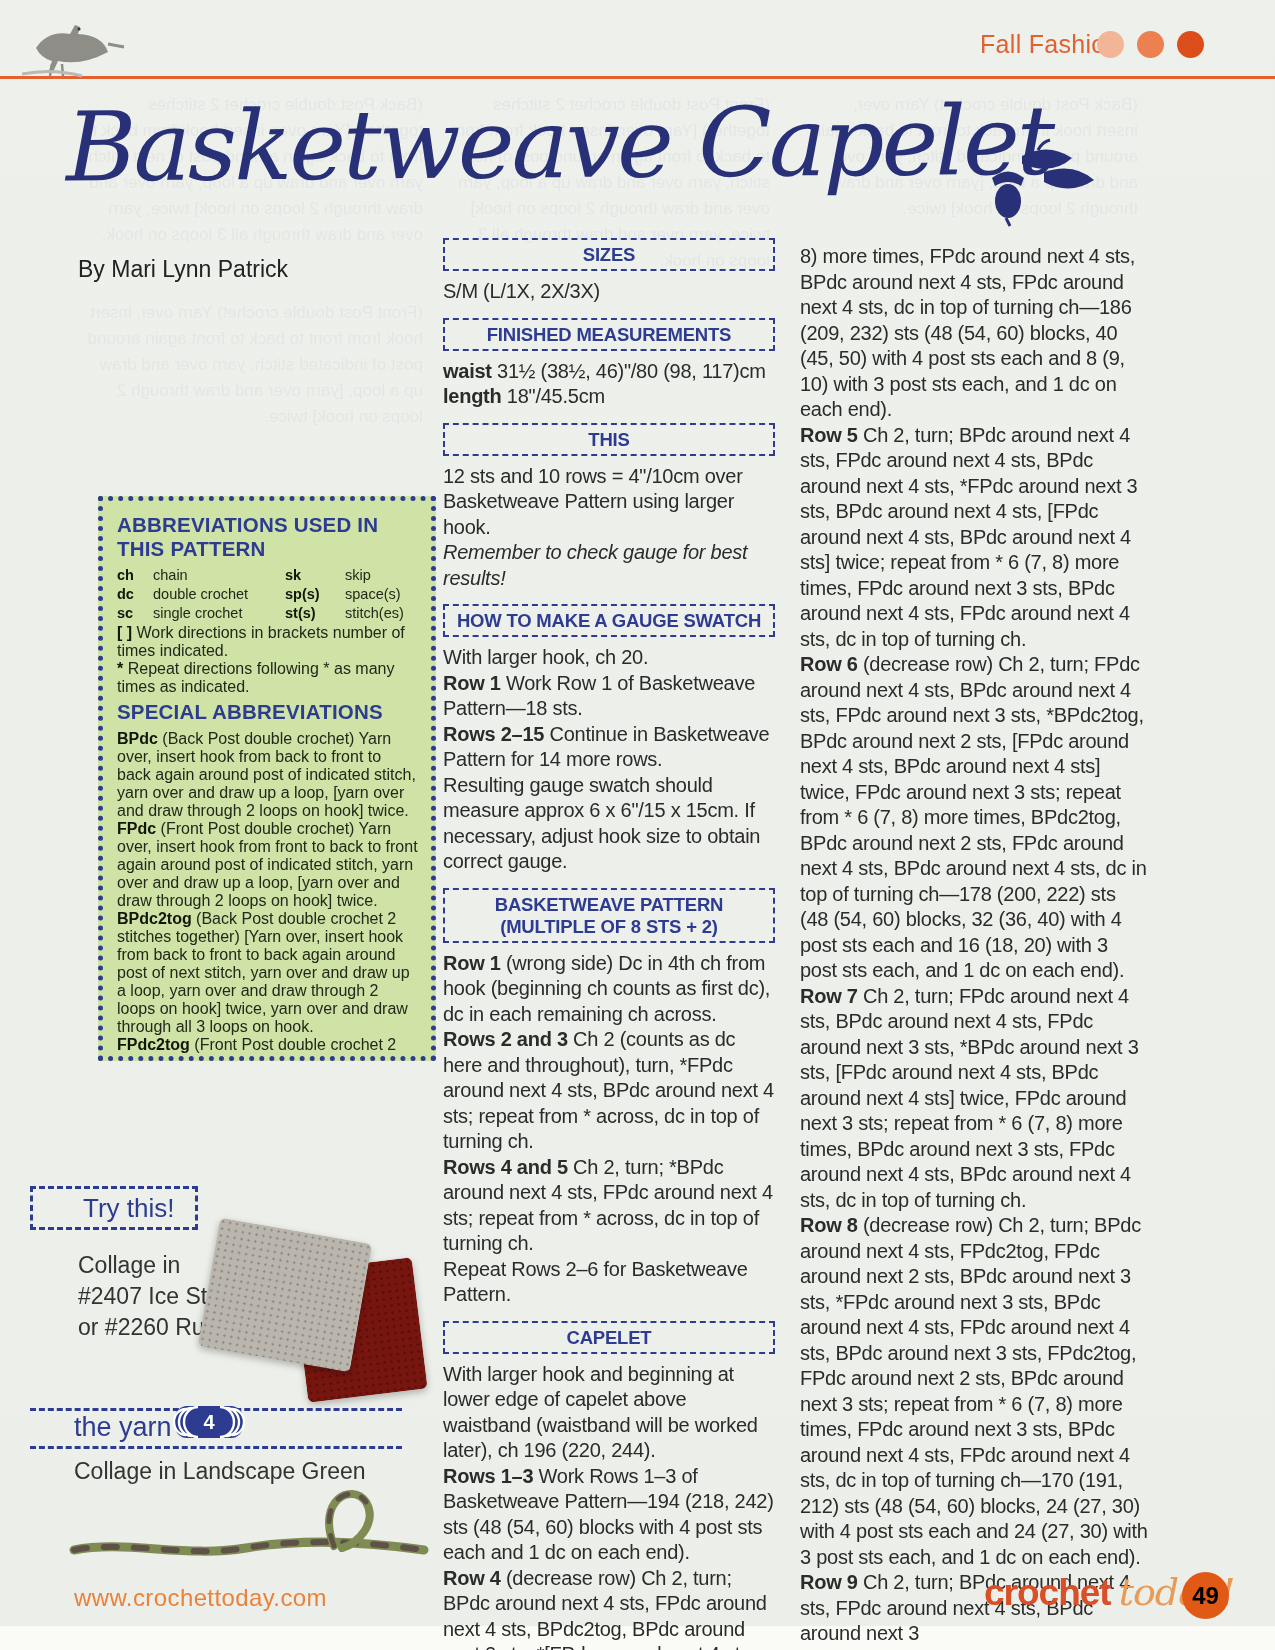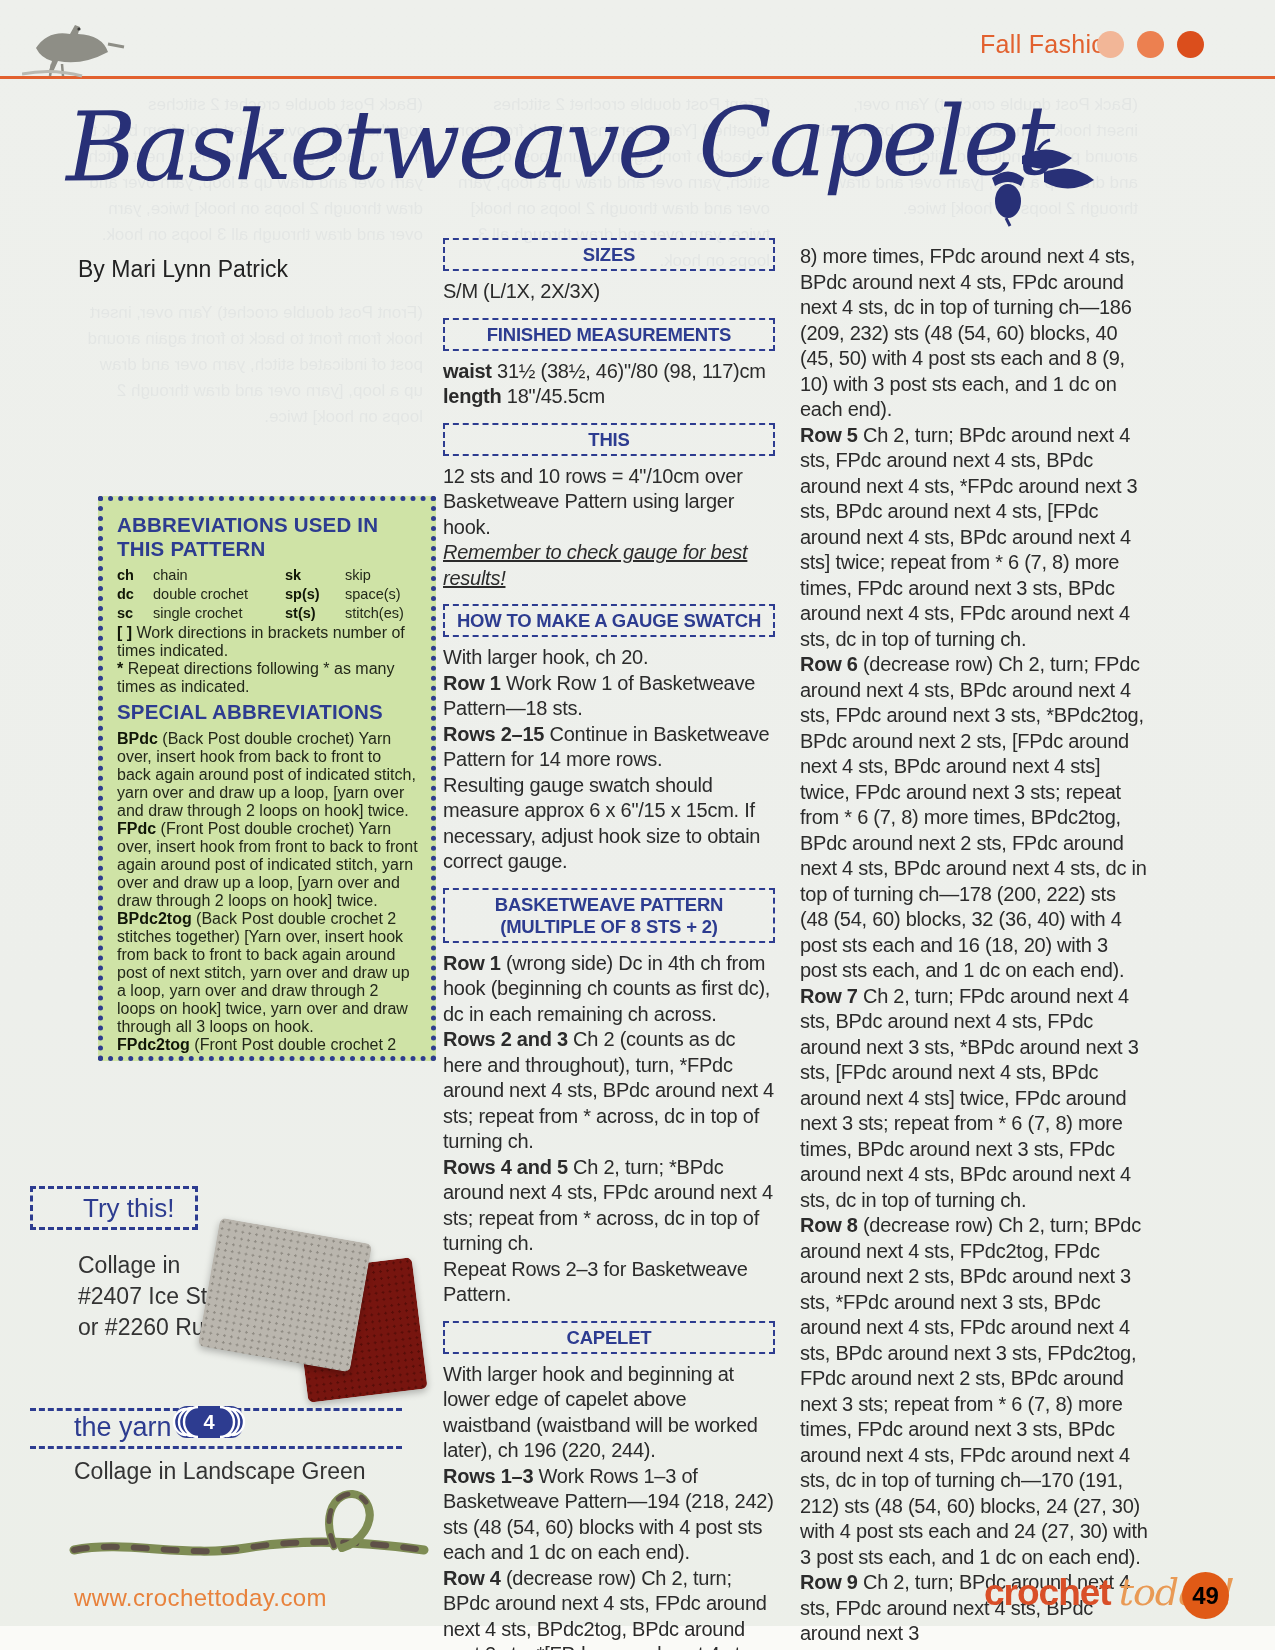--- a/index.html
+++ b/index.html
@@ -51,21 +51,21 @@
   #yarn-rule-a{top:1408px;} #yarn-rule-b{top:1446px;}
   #the-yarn-label{position:absolute;left:74px;top:1412px;z-index:3;font-size:27px;color:#2d3c90;}
   #yarn-icon{position:absolute;left:172px;top:1400px;z-index:4;}
   #collage-green{position:absolute;left:74px;top:1458px;z-index:2;font-size:23px;color:#333;}
   #yarn-photo{position:absolute;left:66px;top:1478px;z-index:2;}
   
   .col{position:absolute;z-index:2;}
   #mid-col{left:443px;top:238px;width:332px;}
   #right-col{left:800px;top:244px;width:348px;}
   .col p{margin:0;font-size:20px;line-height:25.5px;letter-spacing:-.25px;color:#2b2b2b;}
-  .col p i{font-style:italic;text-decoration:underline;}
+  .col p i{font-style:italic;}
   .sec-header{border:2px dashed #2d3c90;color:#2d3c90;font-weight:700;font-size:18.5px;
     line-height:22px;letter-spacing:-.2px;padding:4px 8px 3px;margin:13px 0 8px;text-align:center;}
   .sec-header:first-child{margin-top:0;}
   
   #footer-url{position:absolute;left:74px;top:1584px;z-index:2;font-size:24px;color:#e8823c;letter-spacing:.4px;}
   #logo{position:absolute;left:984px;top:1570px;z-index:2;display:flex;align-items:baseline;}
   #logo-word1{font-size:37px;font-weight:700;color:#d94f28;letter-spacing:-1px;}
   #logo-word2{font-family:"DejaVu Serif",serif;font-style:italic;font-size:38px;color:#e99a55;margin-left:8px;letter-spacing:-1px;}
   #page-badge{position:absolute;left:1182px;top:1572px;width:47px;height:47px;border-radius:50%;
     background:#e05a16;z-index:2;display:flex;align-items:center;justify-content:center;
@@ -198,21 +198,21 @@
       <p><b>Row 1</b><span> Work Row 1 of Basketweave Pattern—18 sts.</span></p>
       <p><b>Rows 2–15</b><span> Continue in Basketweave Pattern for 14 more rows.</span></p>
       <p><span>Resulting gauge swatch should measure approx 6 x 6"/15 x 15cm. If necessary, adjust hook size to obtain correct gauge.</span></p>
       <div class="sec-header">
         <div>BASKETWEAVE PATTERN</div>
         <div>(MULTIPLE OF 8 STS + 2)</div>
       </div>
       <p><b>Row 1</b><span> (wrong side) Dc in 4th ch from hook (beginning ch counts as first dc), dc in each remaining ch across.</span></p>
       <p><b>Rows 2 and 3</b><span> Ch 2 (counts as dc here and throughout), turn, *FPdc around next 4 sts, BPdc around next 4 sts; repeat from * across, dc in top of turning ch.</span></p>
       <p><b>Rows 4 and 5</b><span> Ch 2, turn; *BPdc around next 4 sts, FPdc around next 4 sts; repeat from * across, dc in top of turning ch.</span></p>
-      <p><span>Repeat Rows 2–3 for Basketweave Pattern.</span></p>
+      <p><span>Repeat Rows 2–6 for Basketweave Pattern.</span></p>
       <div class="sec-header">
         <div>CAPELET</div>
       </div>
       <p><span>With larger hook and beginning at lower edge of capelet above waistband (waistband will be worked later), ch 196 (220, 244).</span></p>
       <p><b>Rows 1–3</b><span> Work Rows 1–3 of Basketweave Pattern—194 (218, 242) sts (48 (54, 60) blocks with 4 post sts each and 1 dc on each end).</span></p>
       <p><b>Row 4</b><span> (decrease row) Ch 2, turn; BPdc around next 4 sts, FPdc around next 4 sts, BPdc2tog, BPdc around next 2 sts, *[FPdc around next 4 sts, BPdc around next 4 sts] twice, FPdc around next 4 sts, BPdc2tog, BPdc around next 2 sts; repeat from * 6 (7,</span></p>
     </div>
   <div class="col" id="right-col">
       <p><span>8) more times, FPdc around next 4 sts, BPdc around next 4 sts, FPdc around next 4 sts, dc in top of turning ch—186 (209, 232) sts (48 (54, 60) blocks, 40 (45, 50) with 4 post sts each and 8 (9, 10) with 3 post sts each, and 1 dc on each end).</span></p>
       <p><b>Row 5</b><span> Ch 2, turn; BPdc around next 4 sts, FPdc around next 4 sts, BPdc around next 4 sts, *FPdc around next 3 sts, BPdc around next 4 sts, [FPdc around next 4 sts, BPdc around next 4 sts] twice; repeat from * 6 (7, 8) more times, FPdc around next 3 sts, BPdc around next 4 sts, FPdc around next 4 sts, dc in top of turning ch.</span></p>

